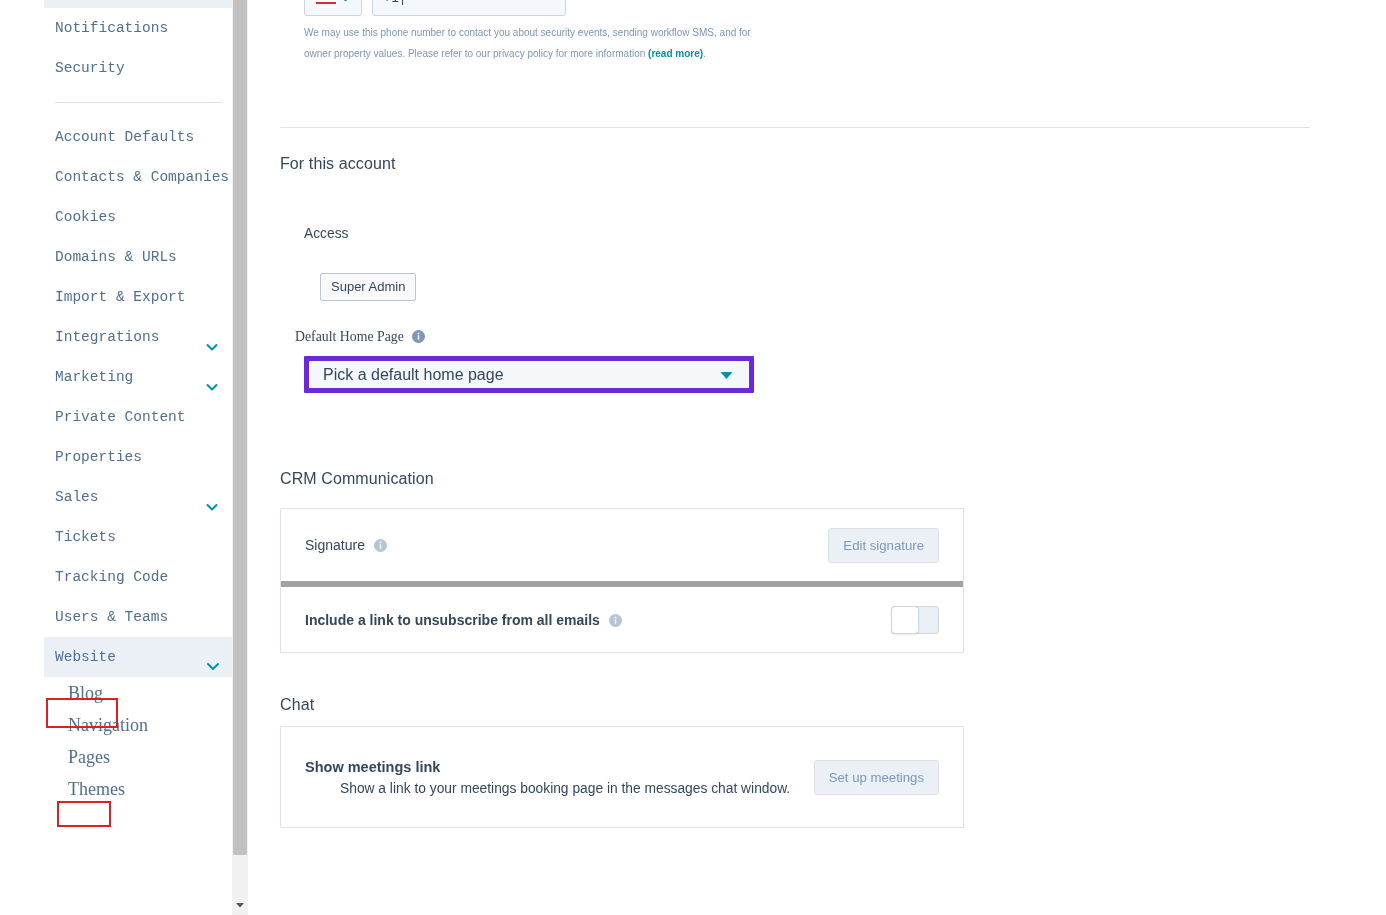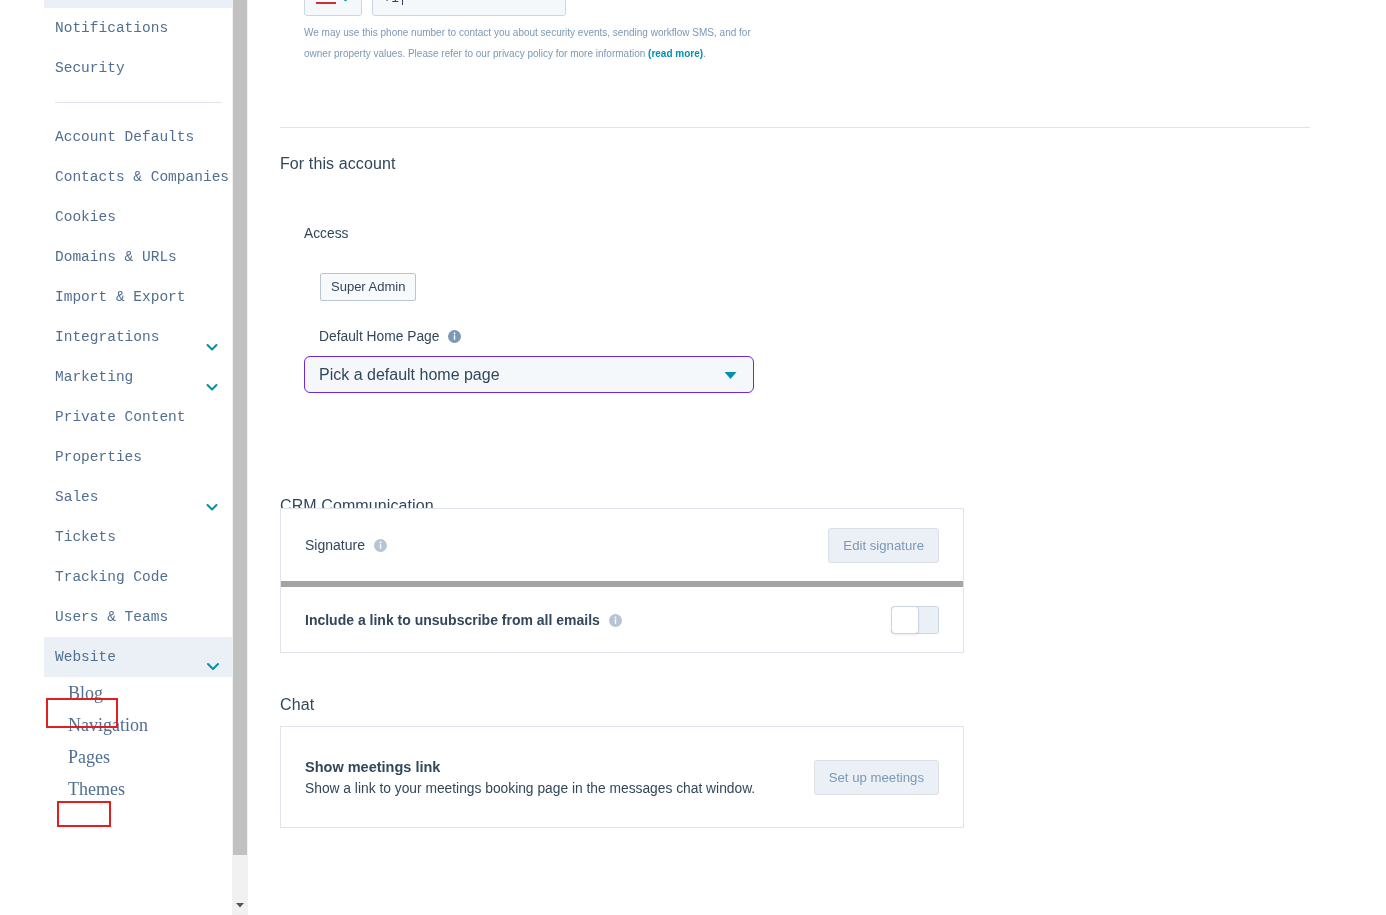--- a/index.html
+++ b/index.html
@@ -221,22 +221,22 @@
     display: inline-block;
     width: 13px;
     height: 13px;
     vertical-align: -2px;
     margin-left: 5px;
   }
 
   .select-box {
     position: absolute;
     background: #f5f8fa;
-    border: 1px solid #6d28d9;
-    border-radius: 6px;
+    border: 5px solid #6d28d9;
+    border-radius: 1px;
     box-sizing: border-box;
     display: flex;
     align-items: center;
     cursor: pointer;
   }
   .select-box .sel-text {
     flex: 1;
     padding-left: 14px;
     font-size: 16px;
     color: #33475b;
@@ -306,20 +306,21 @@
 
   .chat-title {
     font-size: 14.5px;
     font-weight: 700;
     color: #33475b;
     margin-bottom: 6px;
   }
   .chat-desc {
     font-size: 13.8px;
     color: #33475b;
+    margin-left: 35px;
   }
 </style>
 </head>
 <body>
 
 <div id="sidebar">
 
   <div class="nav-top-partial"></div>
 
   <div class="nav-item">
@@ -452,41 +453,41 @@
   </div>
 
   <div class="top-divider"></div>
 
   <div class="section-h2" style="left:32px; top:155px;">For this account</div>
 
   <div class="field-label" style="left:56px; top:226px;">Access</div>
 
   <div class="badge" style="left:72px; top:261px;margin-top:12px;">Super Admin</div>
 
-  <div class="field-label" style="left:71px; top:329px;">
+  <div class="field-label" style="left:47px; top:329px;font-family:Liberation Serif, serif;">
     <span>Default Home Page</span>
     <span class="info-icon">
       <svg width="13" height="13" viewBox="0 0 13 13">
           <circle cx="6.5" cy="6.5" r="6.5" fill="#7c98b6"></circle>
           <rect x="5.8" y="5.2" width="1.4" height="4.5" fill="#fff"></rect>
           <circle cx="6.5" cy="3.4" r="0.95" fill="#fff"></circle>
         </svg>
     </span>
   </div>
 
   <div class="select-box" style="left:56px; top:356px; width:450px; height:37px;">
     <span class="sel-text">Pick a default home page</span>
     <span class="sel-chev">
       <svg width="13" height="9" viewBox="0 0 13 9">
           <path d="M0.5 1 L6.5 8 L12.5 1 Z" fill="#0091ae"></path>
         </svg>
     </span>
   </div>
 
-  <div class="section-h2" style="left:32px; top:497px;">CRM Communication</div>
+  <div class="section-h2" style="left:32px; top:470px;">CRM Communication</div>
 
   <div class="card" style="left:32px; top:508px; width:684px; height:145px;">
     <div class="card-row" style="height:72px;">
       <div class="row-label">
         <span>Signature</span>
         <span class="info-icon">
           <svg width="13" height="13" viewBox="0 0 13 13">
               <circle cx="6.5" cy="6.5" r="6.5" fill="#b5c5d4"></circle>
               <rect x="5.8" y="5.2" width="1.4" height="4.5" fill="#fff"></rect>
               <circle cx="6.5" cy="3.4" r="0.95" fill="#fff"></circle>

